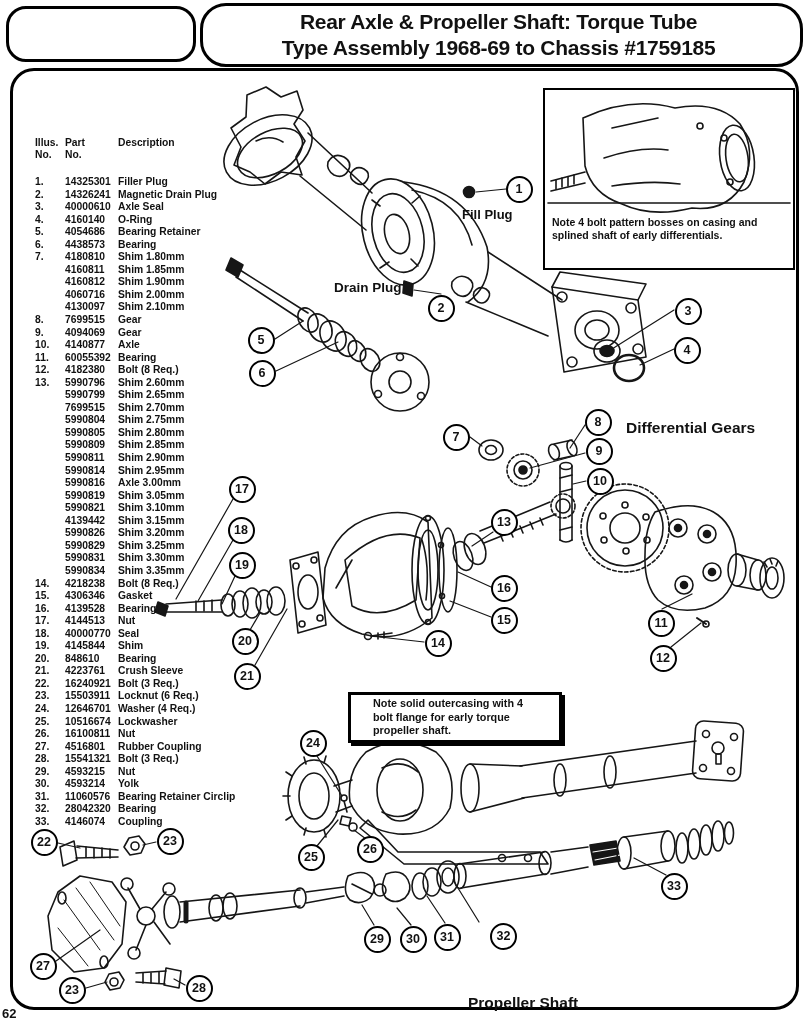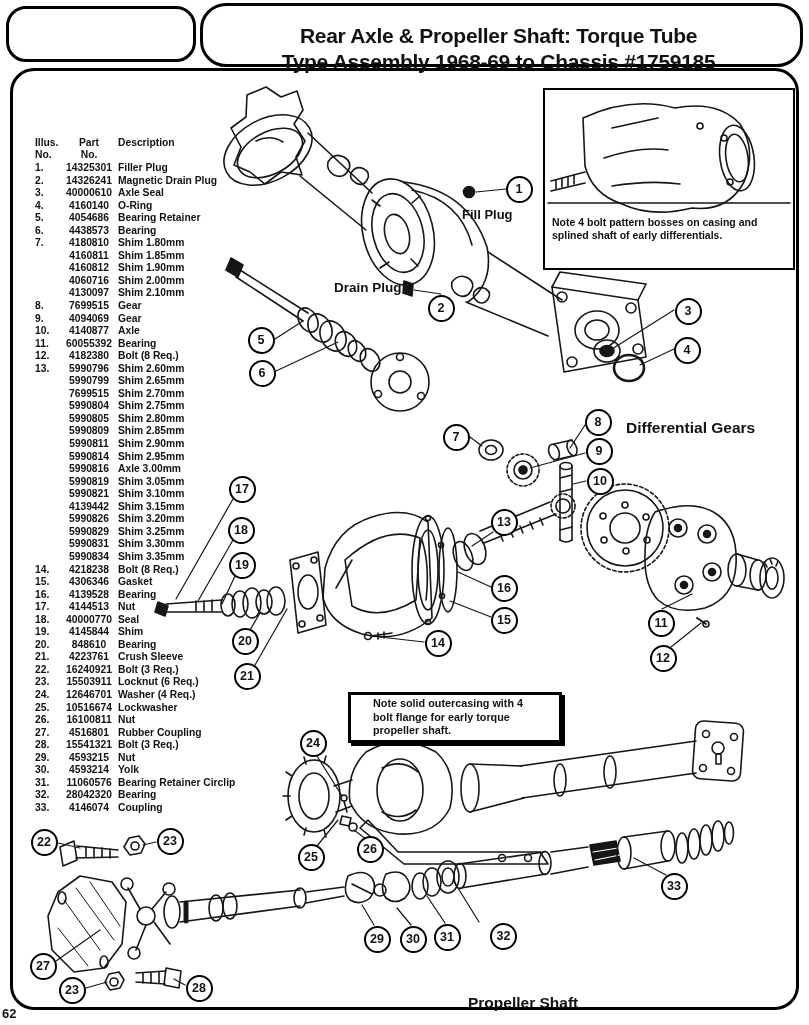--- a/index.html
+++ b/index.html
@@ -6,31 +6,31 @@
   .page{
     position:relative;width:809px;height:1025px;background:#ffffff;
     font-family:"Liberation Sans","DejaVu Sans",sans-serif;color:#111;
     overflow:hidden;margin:0 auto;
   }
   .rbox{position:absolute;border:3px solid #000;border-radius:24px;background:transparent;}
   #box-topleft{left:6px;top:6px;width:184px;height:50px;border-radius:20px;}
   #box-title{left:200px;top:3px;width:597px;height:58px;border-radius:26px;}
   #box-main{left:10px;top:68px;width:789px;height:942px;border-radius:24px;box-sizing:border-box;}
   .title-wrap{
-    position:absolute;left:200px;top:21px;width:597px;height:56px;
+    position:absolute;left:200px;top:7px;width:597px;height:56px;
     display:flex;flex-direction:column;align-items:center;justify-content:center;
     font-weight:bold;font-size:21px;line-height:26px;letter-spacing:-0.3px;text-align:center;
   }
   .art{position:absolute;left:0;top:0;}
   
   #parts-table{position:absolute;left:35px;top:137px;width:215px;font-size:10.3px;font-weight:bold;}
   .prow{display:grid;grid-template-columns:25px 48px auto;column-gap:5px;line-height:12.55px;white-space:nowrap;}
-  .phead{line-height:11.5px;margin-bottom:2px;}
+  .phead{line-height:11.5px;margin-bottom:16px;}
   .c-illus{text-align:left;}
-  .c-part{text-align:center;}
+  .c-part{text-align:left;}
   .c-desc{text-align:left;}
   
   .dlabel{position:absolute;font-weight:bold;white-space:nowrap;}
   #lbl-fill{left:462px;top:200px;font-size:13px;margin-top:7px;}
   #lbl-drain{left:334px;top:280px;font-size:13.5px;}
   #lbl-diff{left:626px;top:419px;font-size:15.5px;}
   #lbl-prop{left:468px;top:954px;font-size:15.5px;margin-top:40px;}
   #page-num{left:2px;top:1006px;font-size:13px;}
   
   #inset-box{position:absolute;left:543px;top:88px;width:252px;height:182px;border:2.5px solid #000;box-sizing:border-box;}

